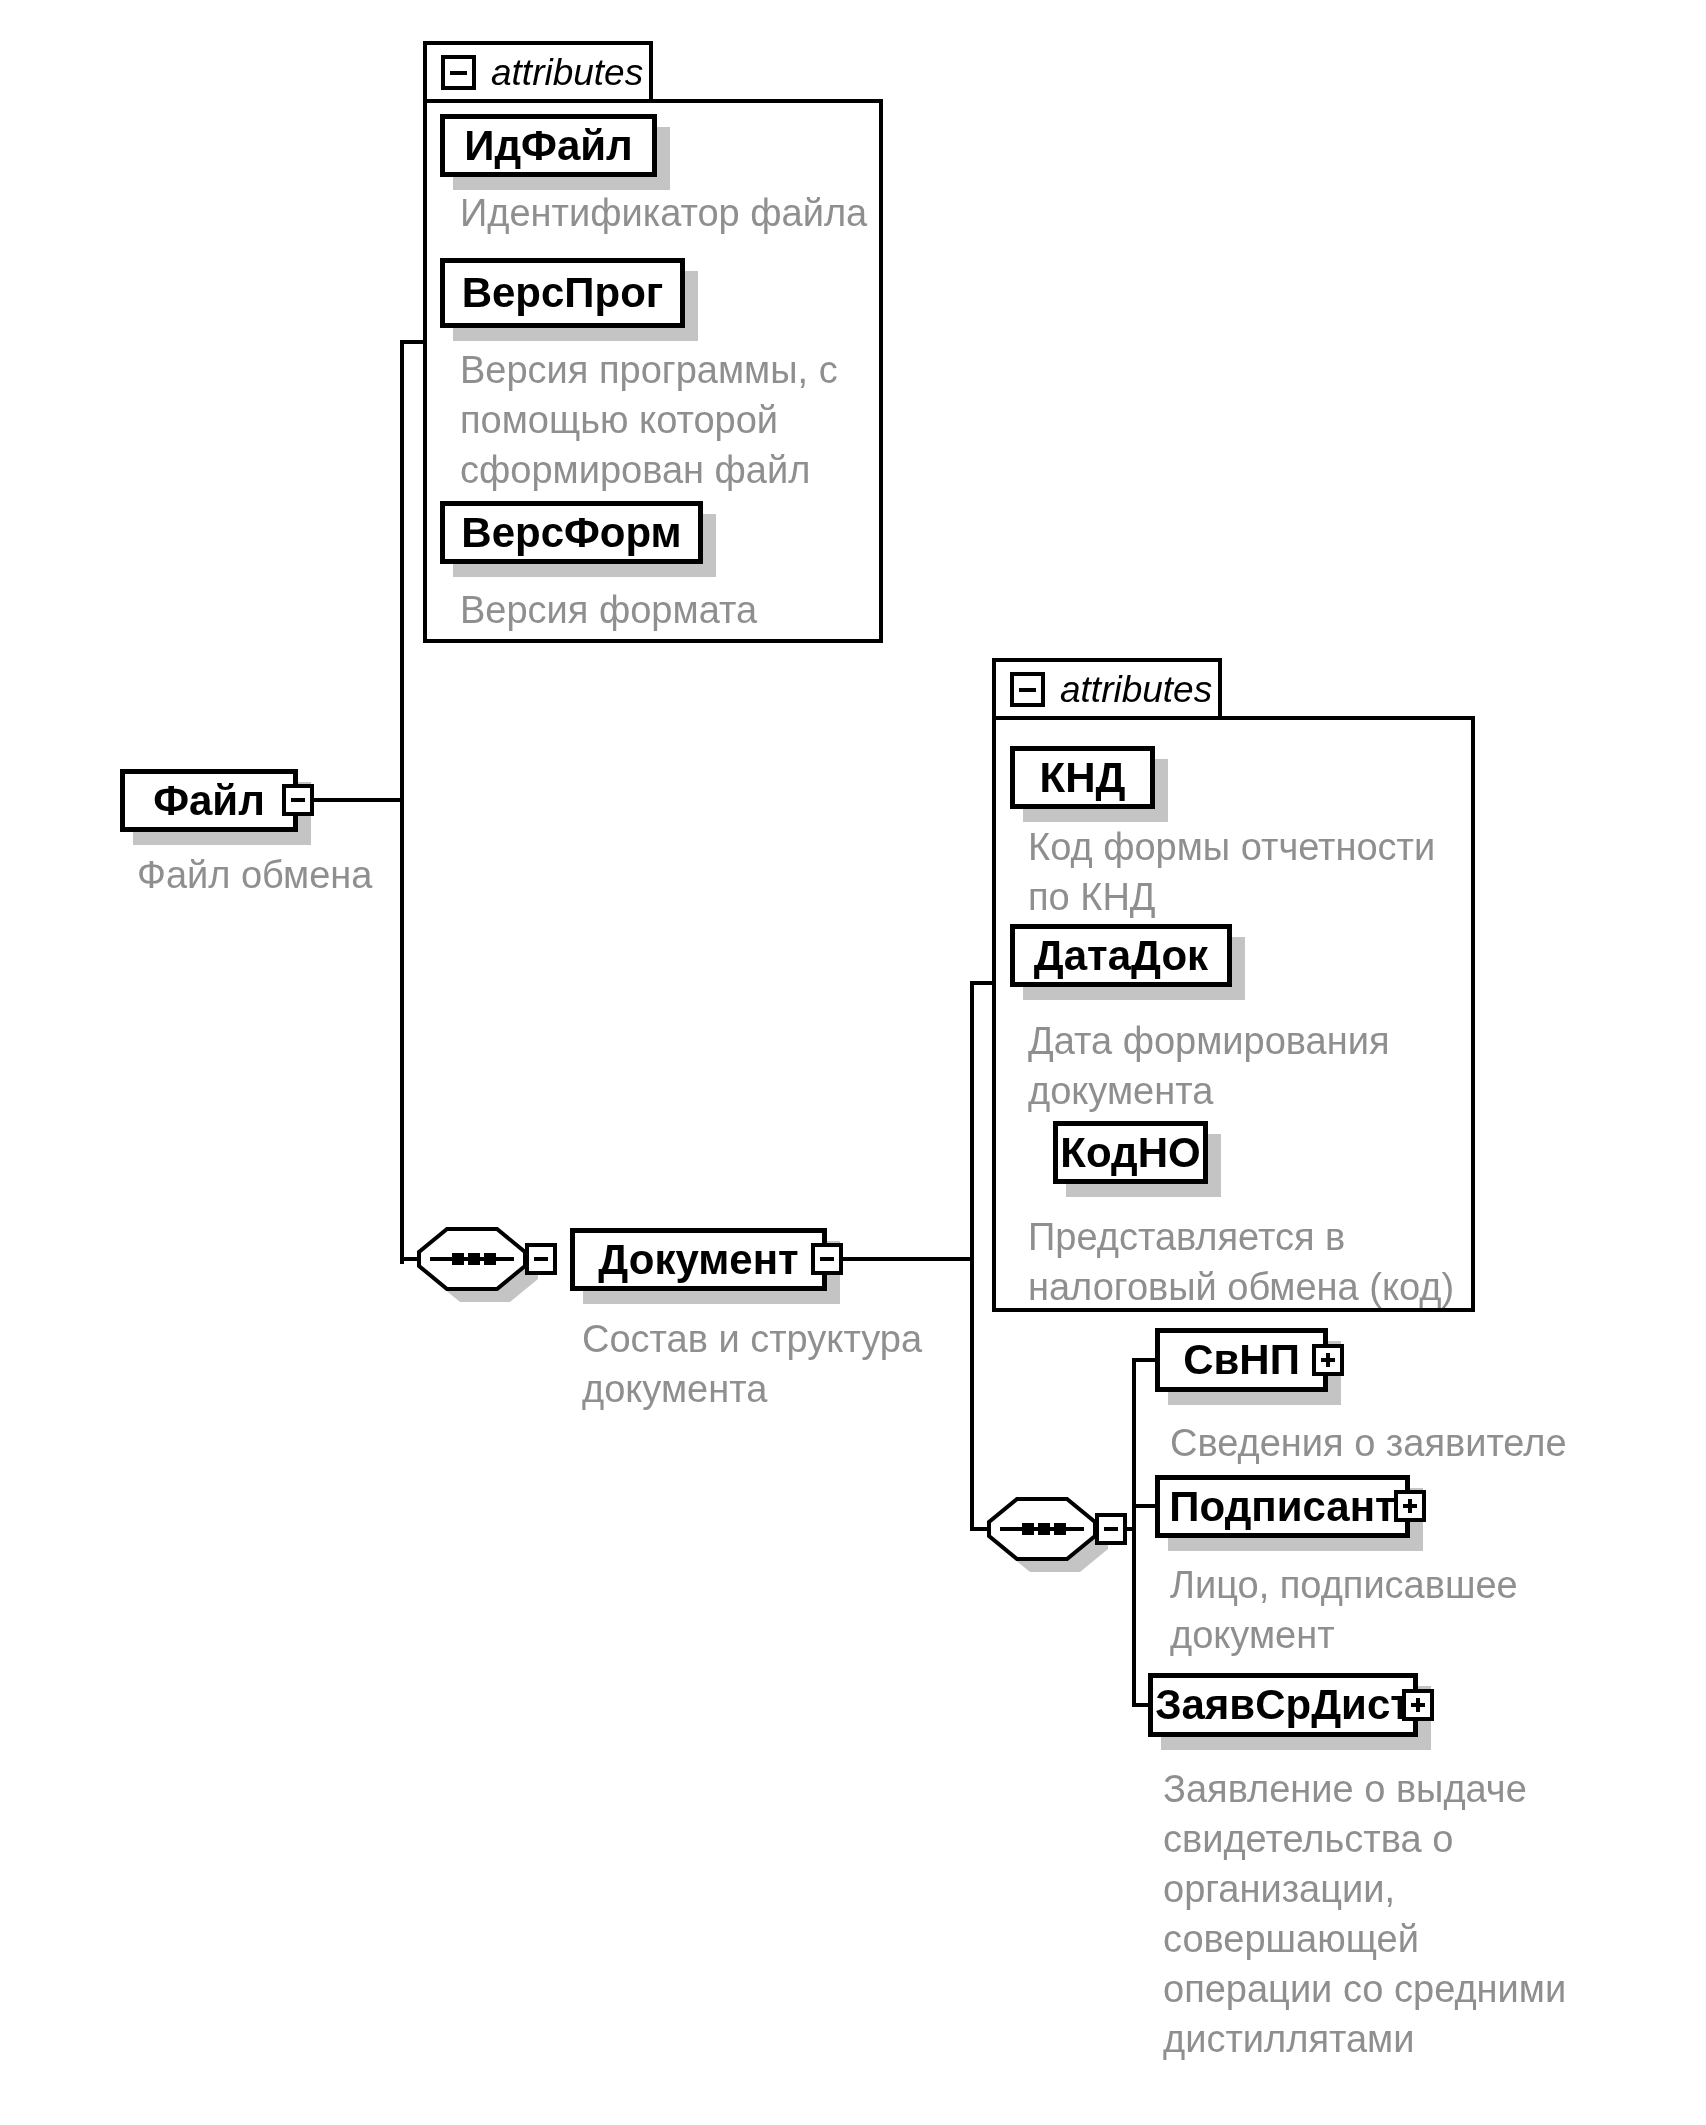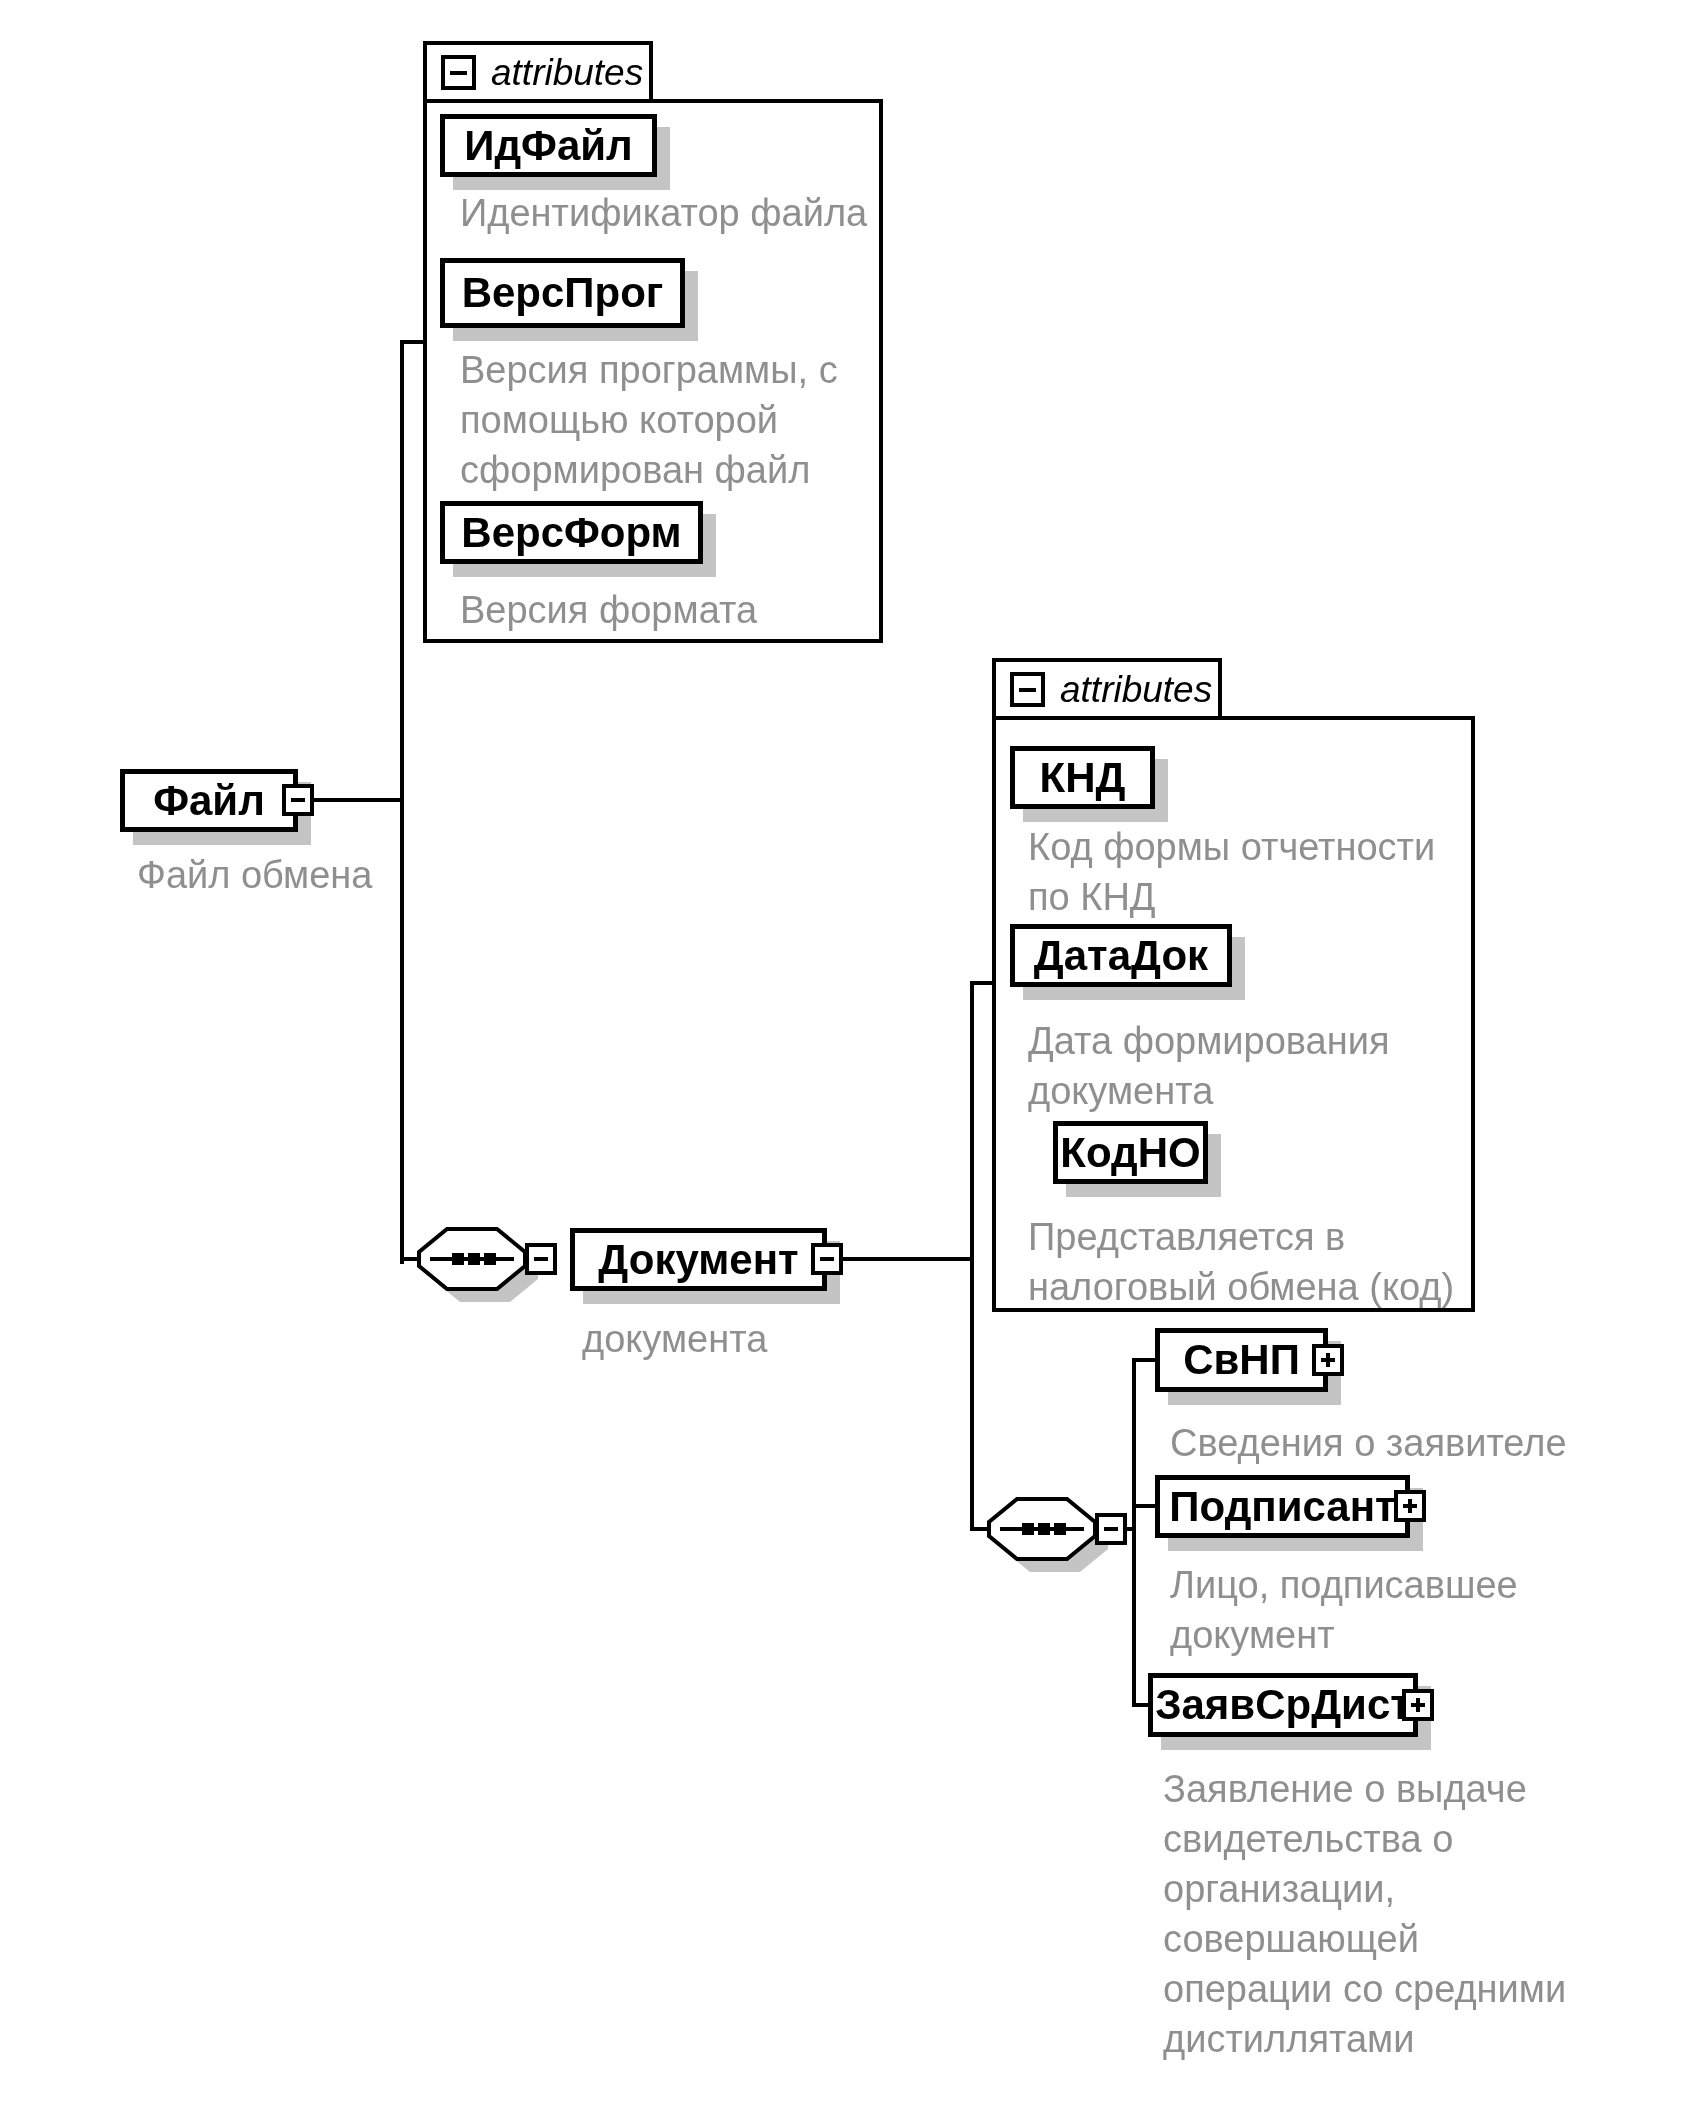--- a/index.html
+++ b/index.html
@@ -101,20 +101,21 @@
       <span class="tg-h"></span>
     </div>
 
   <div class="box" style="left:570px;top:1228px;width:257px;height:63px;">
     <span class="bname">Документ</span>
   </div>
   <div class="toggle" style="left:811px;top:1243px;">
       <span class="tg-h"></span>
     </div>
   <div class="desc" style="left:582px;top:1314px;">
+    <div>Состав и структура</div>
     <div>документа</div>
   </div>
 
   <div class="group" style="left:992px;top:716px;width:483px;height:596px;"></div>
   <div class="group-tab" style="left:992px;top:658px;width:230px;height:62px;">
     <div class="toggle tabtg">
         <span class="tg-h"></span>
       </div>
     <span class="tab-label">attributes</span>
   </div>

